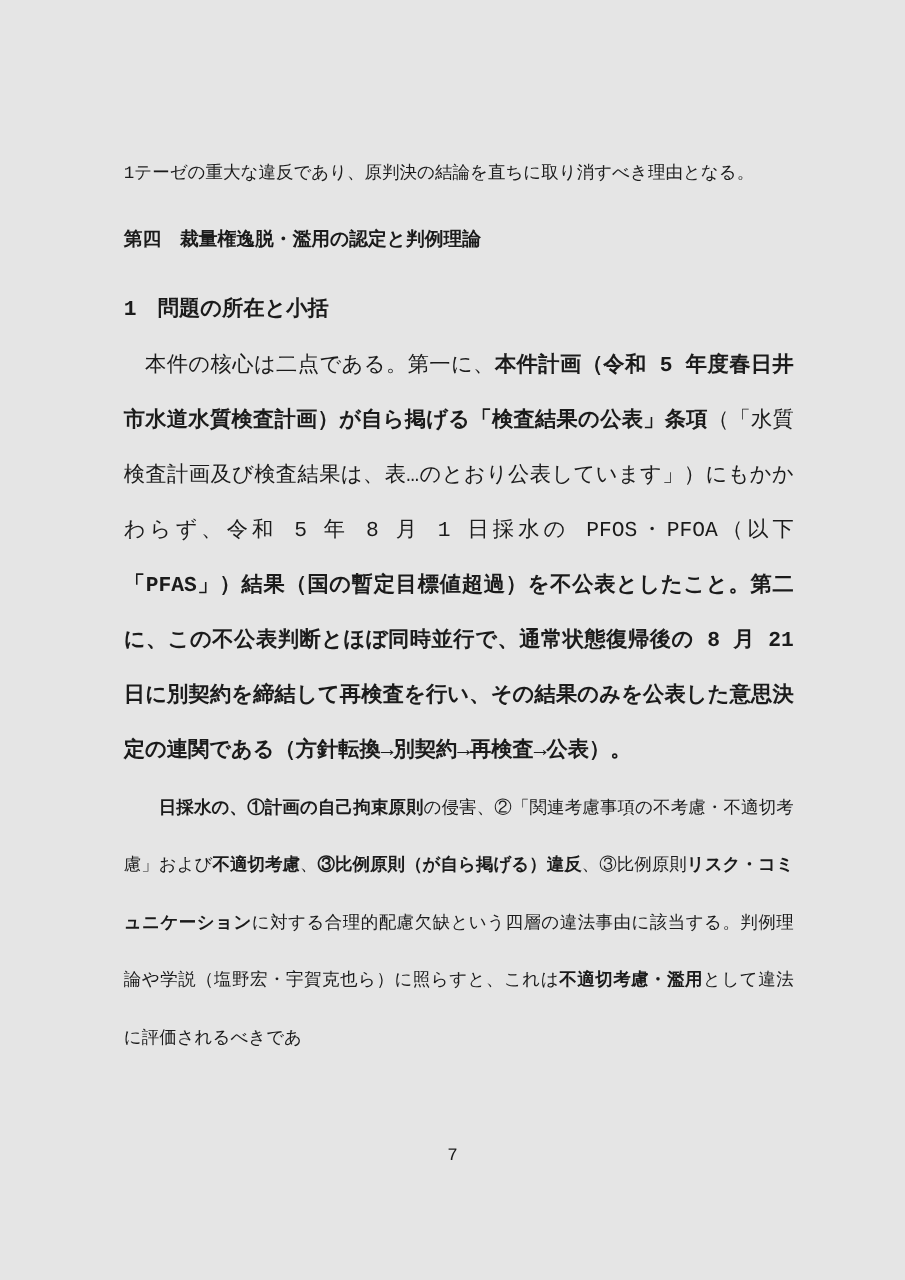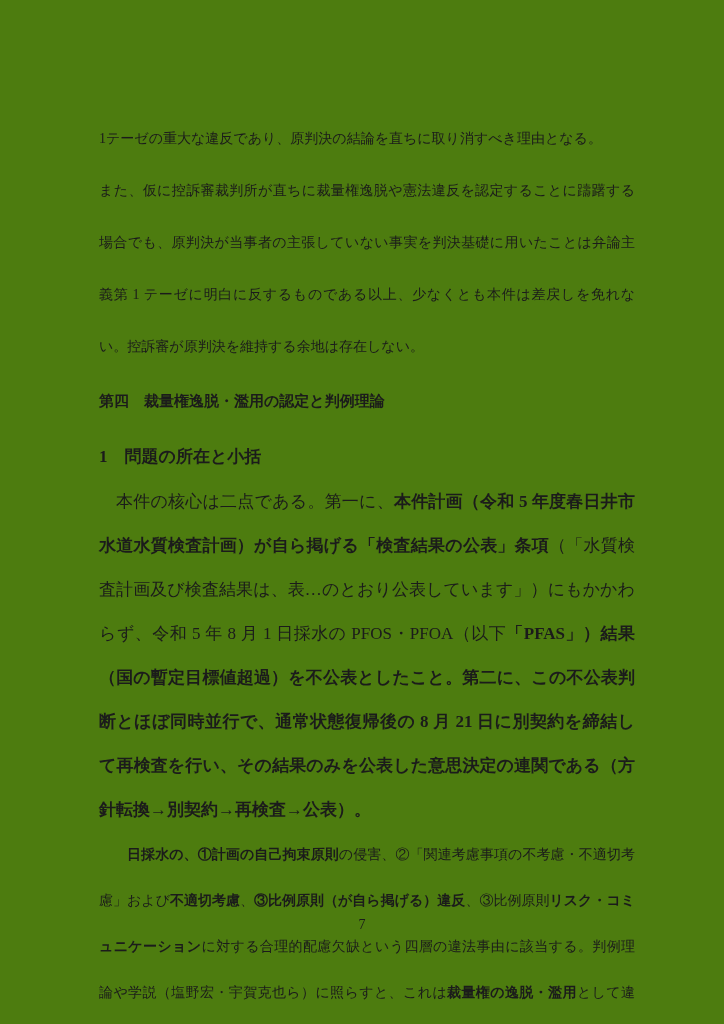--- a/index.html
+++ b/index.html
@@ -64,33 +64,32 @@
     top: 912px;
     height: 26px;
     line-height: 26px;
     text-align: center;
     font-size: 14px;
   }
 </style>
 </head>
 <body>
 
-<div class="page" style="color: rgb(27, 27, 27); background: #4d7c0f;">
+<div class="page" style="color: rgb(27, 27, 27); background: #e5e5e5; font-family: Liberation Mono, monospace;">
   <main class="content">
 
     <p class="para-top">1テーゼの重大な違反であり、原判決の結論を直ちに取り消すべき理由となる。</p>
 
-    <p class="para-top">また、仮に控訴審裁判所が直ちに裁量権逸脱や憲法違反を認定することに躊躇する場合でも、原判決が当事者の主張していない事実を判決基礎に用いたことは弁論主義第 1 テーゼに明白に反するものである以上、少なくとも本件は差戻しを免れない。控訴審が原判決を維持する余地は存在しない。</p>
 
     <h1 class="section-heading">第四　裁量権逸脱・濫用の認定と判例理論</h1>
 
     <h2 class="subsection-heading">1　問題の所在と小括</h2>
 
     <p class="para-core"><span>本件の核心は二点である。第一に、</span><strong>本件計画（令和 5 年度春日井市水道水質検査計画）が自ら掲げる「検査結果の公表」条項</strong><span>（「水質検査計画及び検査結果は、表…のとおり公表しています」）にもかかわらず、令和 5 年 8 月 1 日採水の PFOS・PFOA（以下</span><strong>「PFAS」）結果（国の暫定目標値超過）を不公表としたこと。第二に、この不公表判断とほぼ同時並行で、通常状態復帰後の 8 月 21 日に別契約を締結して再検査を行い、その結果のみを公表した意思決定の連関である（方針転換→別契約→再検査→公表）。</strong></p>
 
-    <p class="para-grounds"><strong>日採水の、①計画の自己拘束原則</strong><span>の侵害、②「関連考慮事項の不考慮・不適切考慮」および</span><strong>不適切考慮</strong><span>、</span><strong>③比例原則（が自ら掲げる）違反</strong><span>、③比例原則</span><strong>リスク・コミュニケーション</strong><span>に対する合理的配慮欠缺という四層の違法事由に該当する。判例理論や学説（塩野宏・宇賀克也ら）に照らすと、これは</span><strong>裁量権の逸脱・濫用</strong><span>として違法に評価されるべきであ</span></p>
+    <p class="para-grounds"><strong>日採水の、①計画の自己拘束原則</strong><span>の侵害、②「関連考慮事項の不考慮・不適切考慮」および</span><strong>不適切考慮</strong><span>、</span><strong>③比例原則（が自ら掲げる）違反</strong><span>、③比例原則</span><strong>リスク・コミュニケーション</strong><span>に対する合理的配慮欠缺という四層の違法事由に該当する。判例理論や学説（塩野宏・宇賀克也ら）に照らすと、これは</span><strong>不適切考慮・濫用</strong><span>として違法に評価されるべきであ</span></p>
 
   </main>
 
   <footer class="footer">
     <span>7</span>
   </footer>
 </div>
 
 </body></html>

